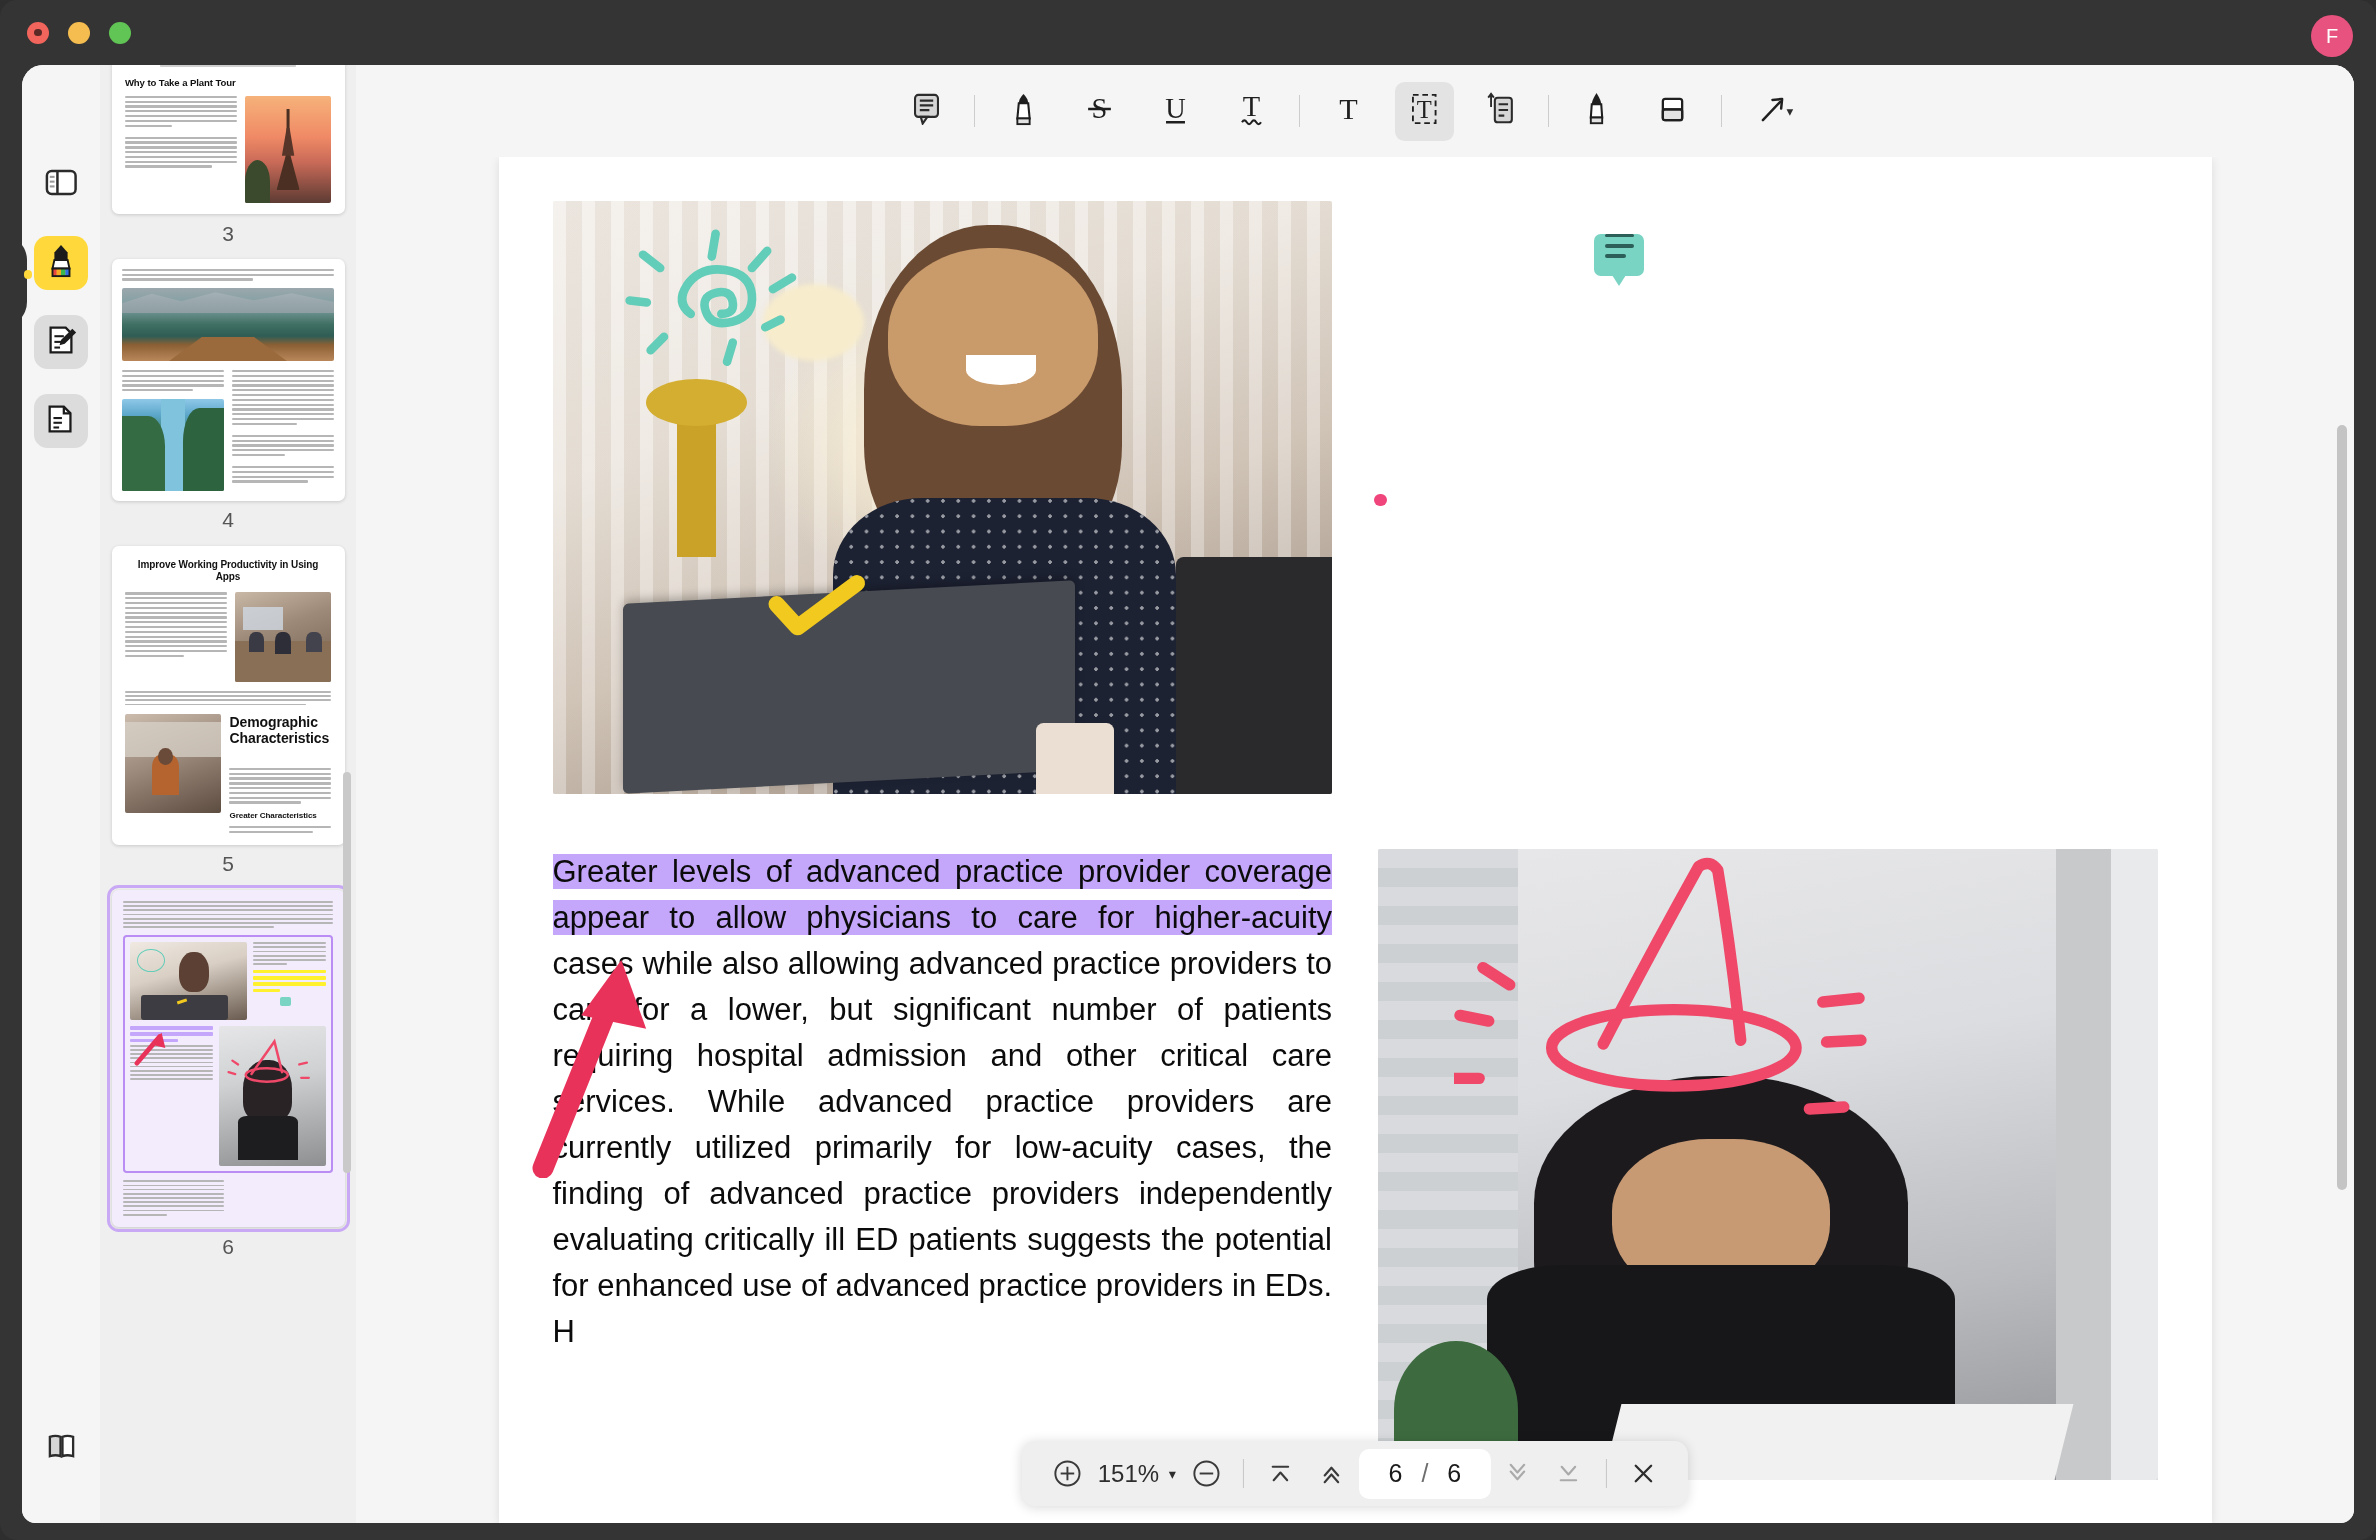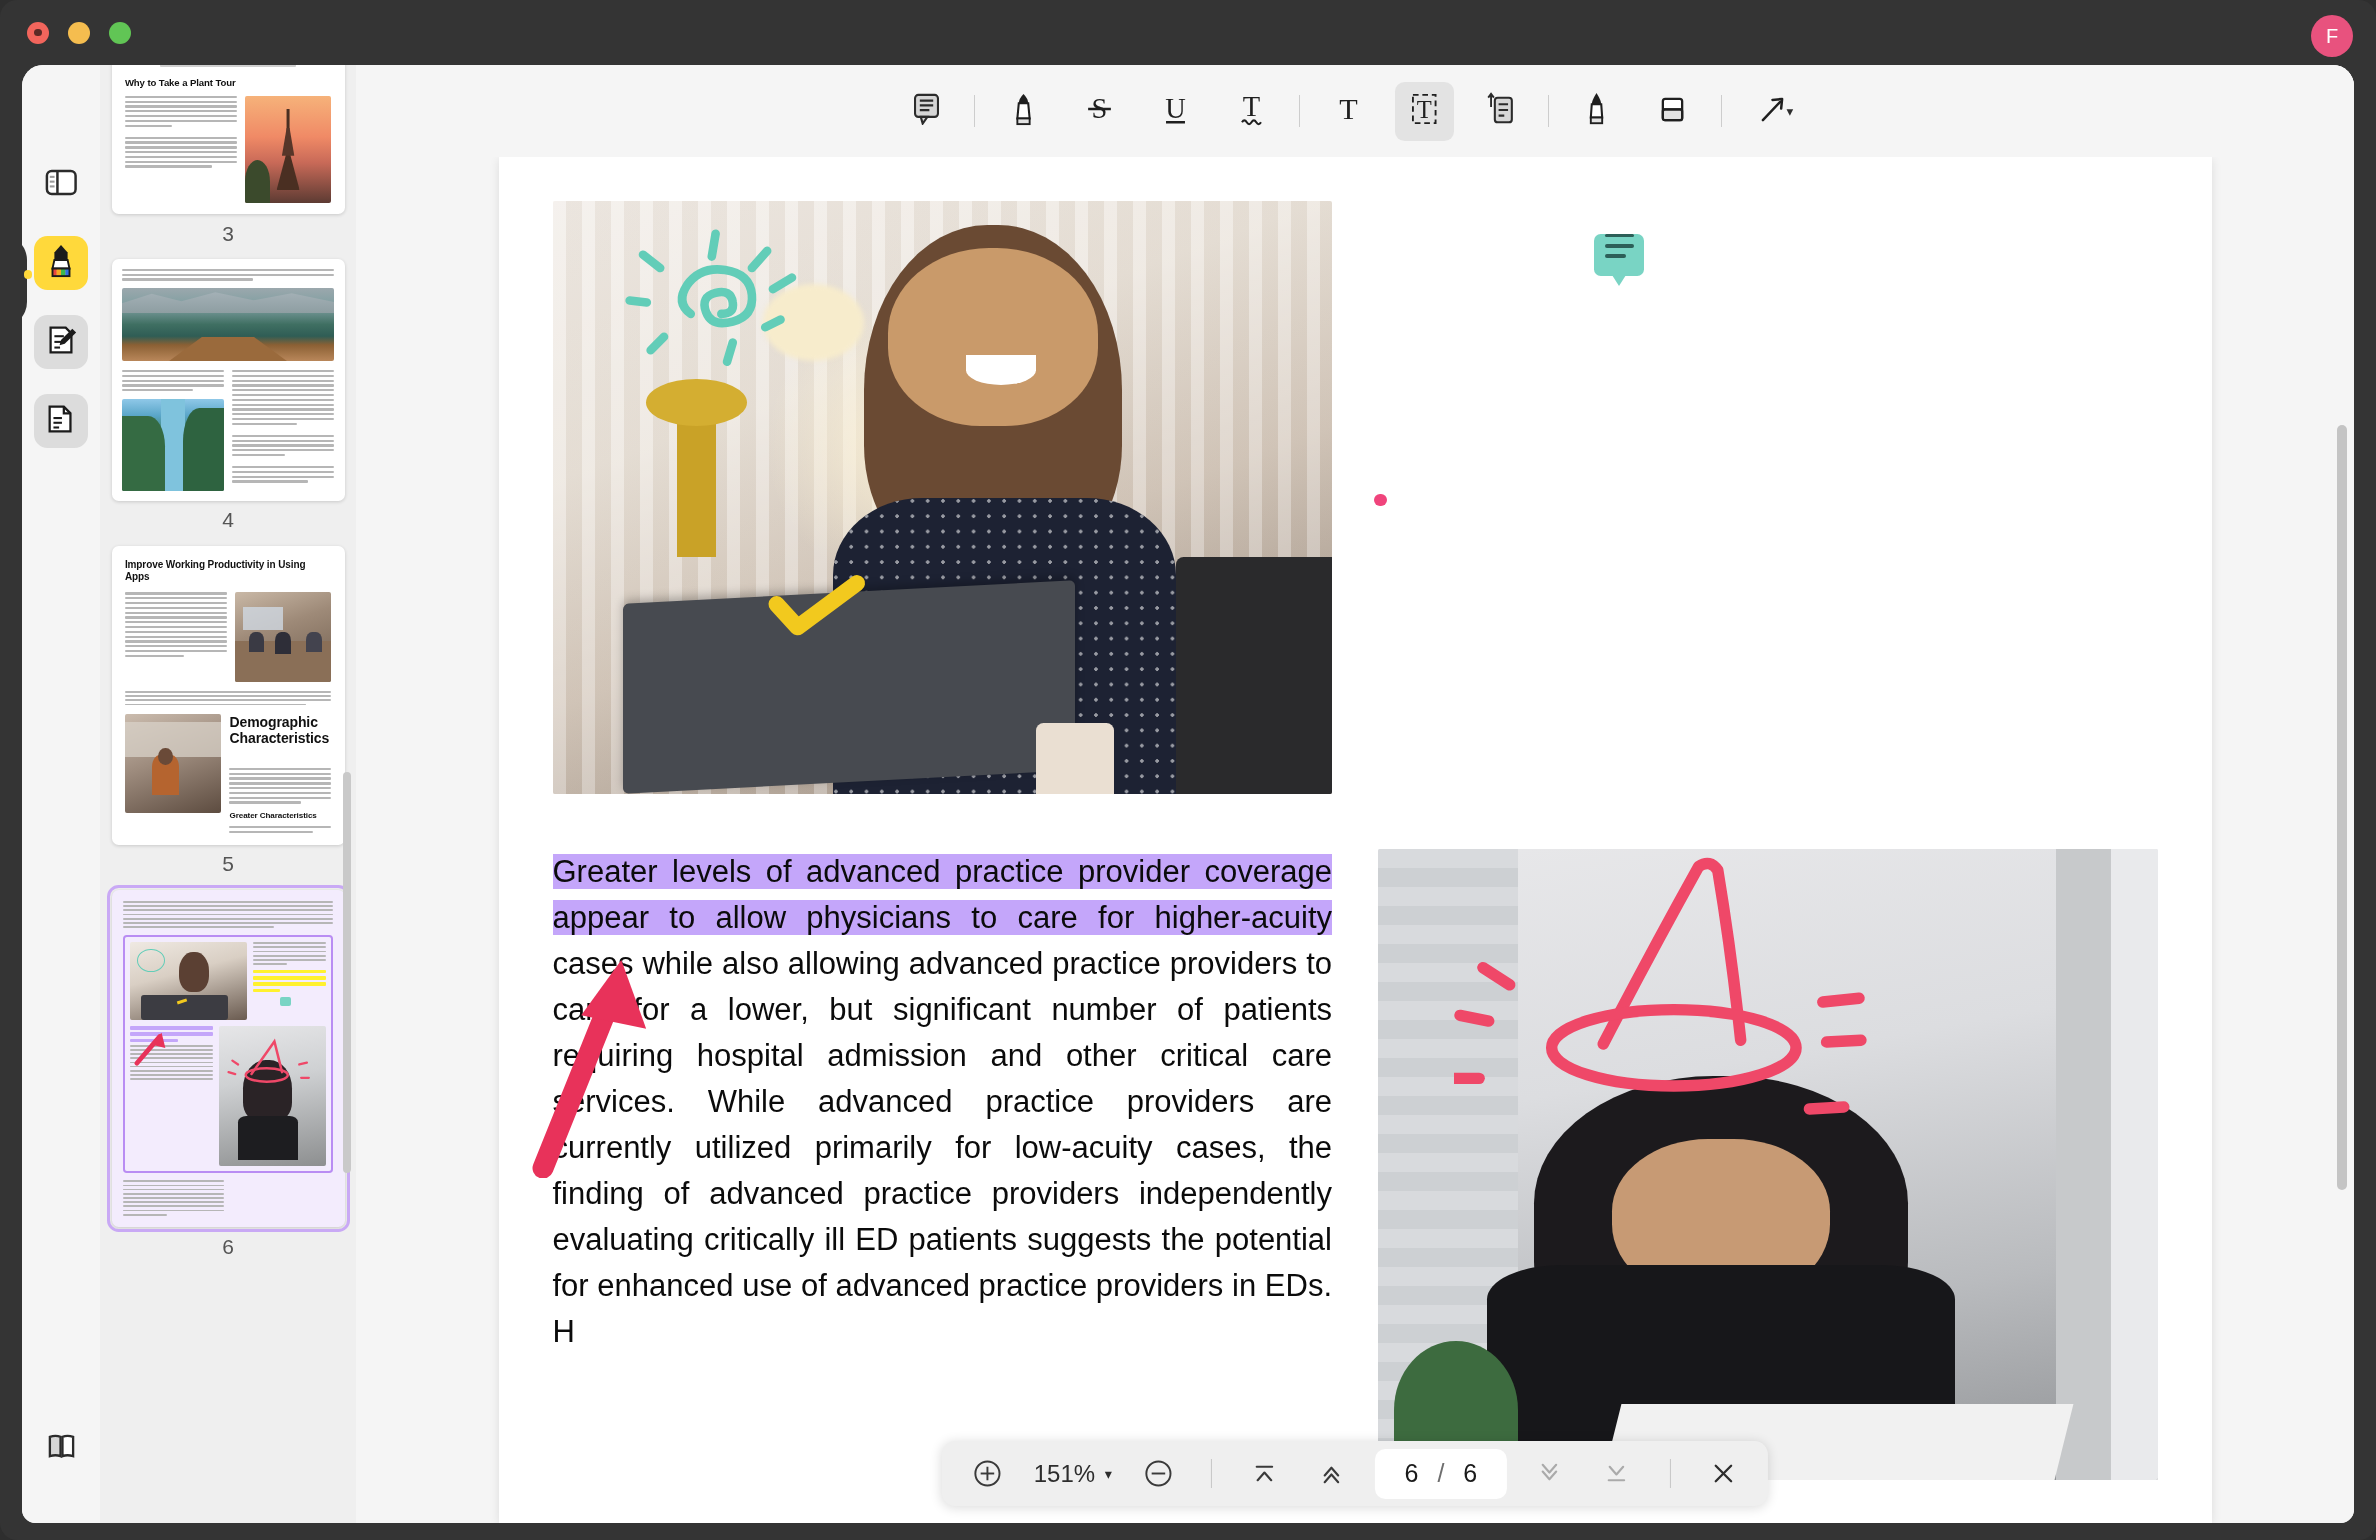--- a/index.html
+++ b/index.html
@@ -173,21 +173,21 @@
     background: #f0447c;
   }
 
   
   #pager {
     position: absolute; left: 50%; transform: translateX(-50%);
     bottom: 17px;
     height: 65px; display: flex; align-items: center;
     background: #efefef; border-radius: 13.4px;
     box-shadow: 0 1.9px 11.5px rgba(0,0,0,.14);
-    padding: 0 21px; gap: 19px;
+    padding: 0 21px; gap: 3px;
     z-index: 40;
   }
   .pg-btn {
     width: 48px; height: 48px; border-radius: 8.6px;
     display: flex; align-items: center; justify-content: center;
     cursor: pointer; color: #2d2d2d;
   }
   .pg-btn.dim { color: #a9a9a9; }
   #zoom-value {
     font-size: 24px; color: #2d2d2d; padding: 0 3.8px; cursor: pointer;
@@ -378,21 +378,21 @@
               <div class="ml" style="width:100%"></div>
                 <div class="ml" style="width:74%"></div>
             </div>
           </div>
         </div>
         <div class="thumb-num">4</div>
       </div>
 
       <div class="thumb-item">
         <div class="thumb-card" style="padding:13.4px 13.4px 11.5px;">
-          <div class="thumb-head" style="font-size:10px;line-height:12.4px;margin-bottom:8.6px;">Improve Working Productivity in Using Apps</div>
+          <div class="thumb-head" style="font-size:10px;text-align:center;line-height:12.4px;margin-bottom:8.6px;">Improve Working Productivity in Using Apps</div>
           <div style="display:flex;gap:8.6px;">
             <div class="mini-lines" style="flex:1;">
               <div class="ml" style="width:100%"></div>
                 <div class="ml" style="width:100%"></div>
               <div class="ml" style="width:100%"></div>
                 <div class="ml" style="width:100%"></div>
               <div class="ml" style="width:100%"></div>
                 <div class="ml" style="width:100%"></div>
               <div class="ml" style="width:100%"></div>
                 <div class="ml" style="width:100%"></div>

